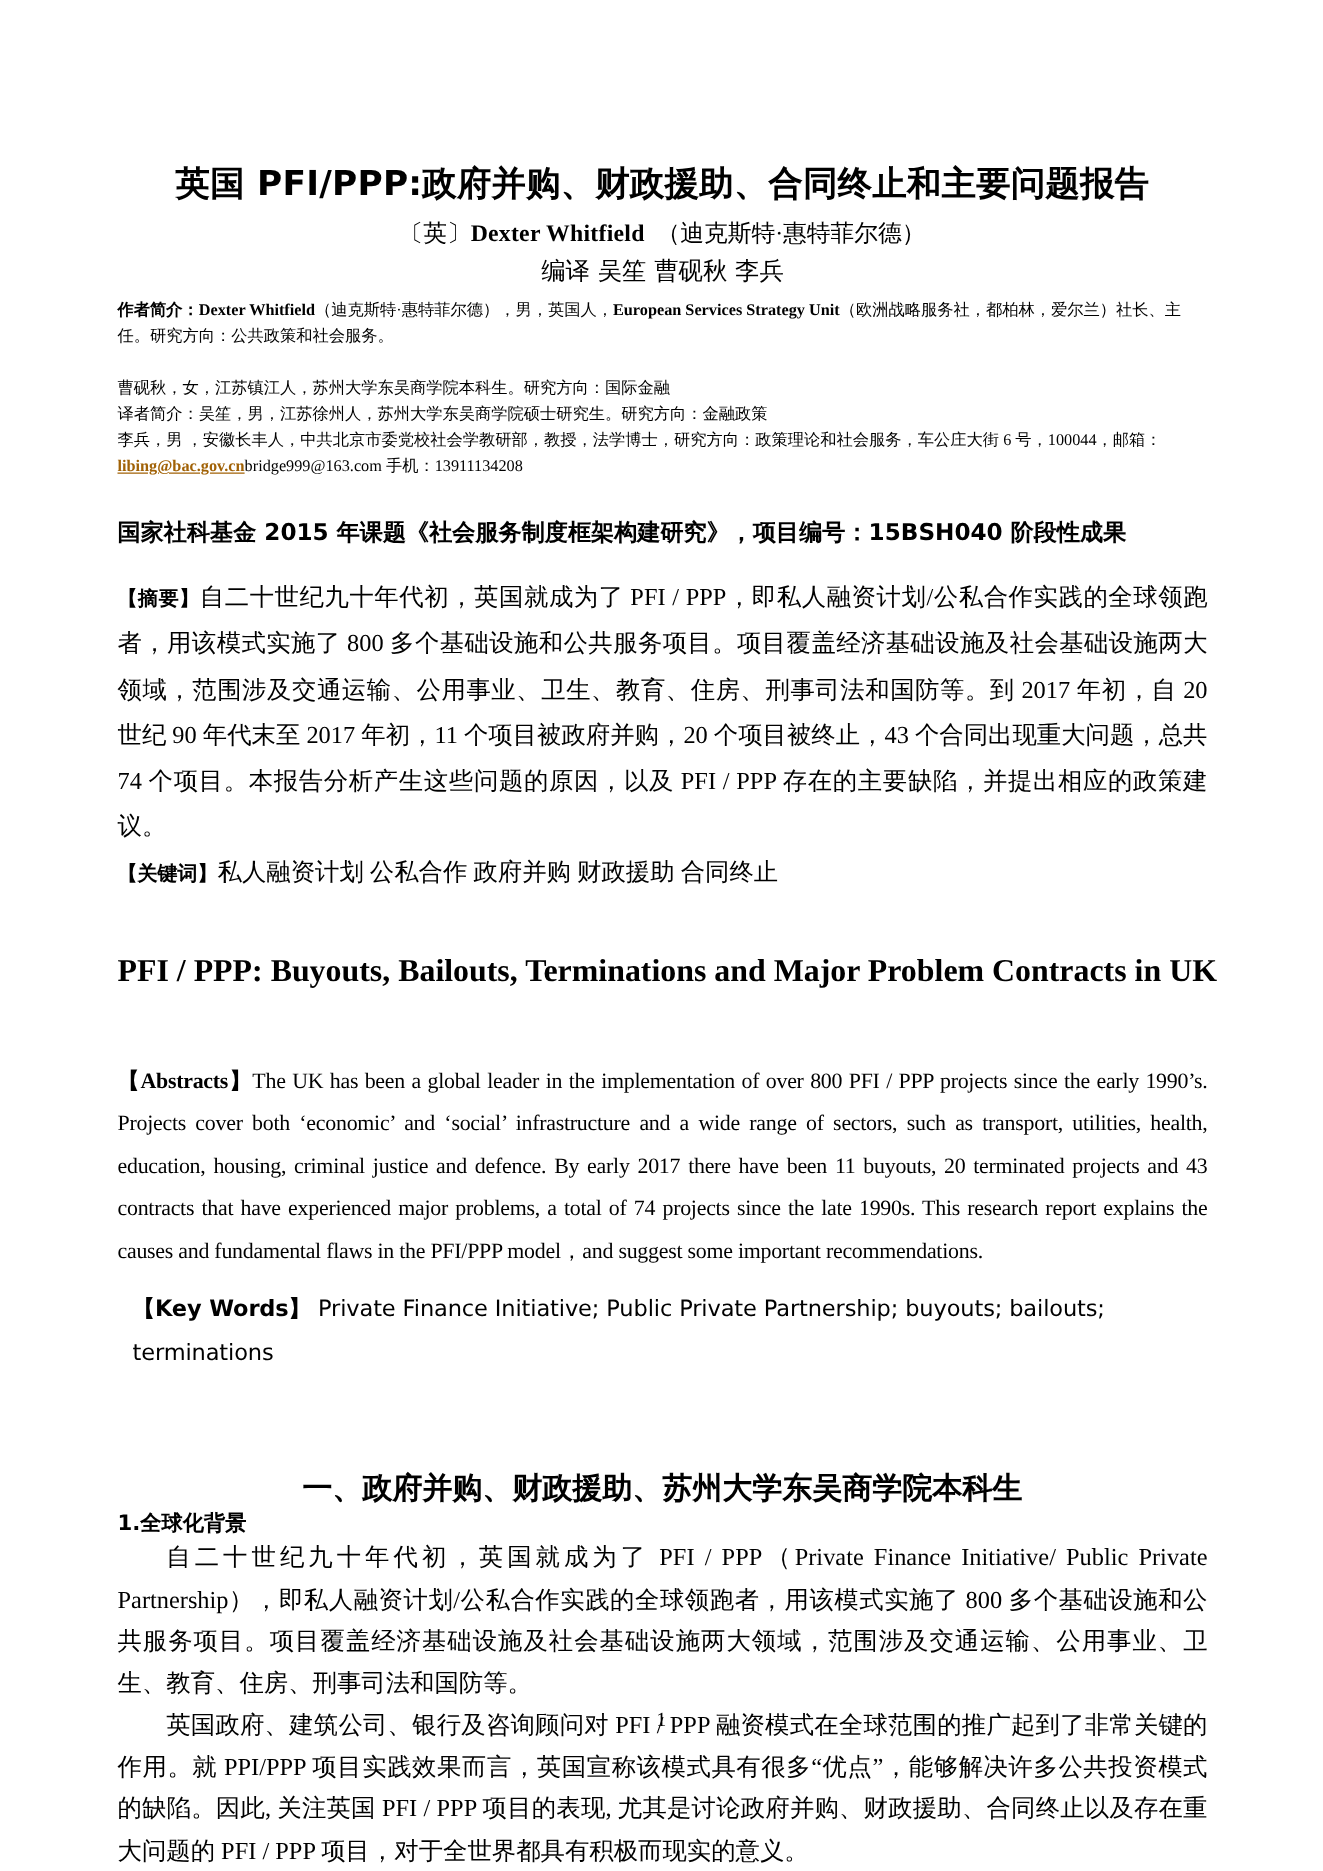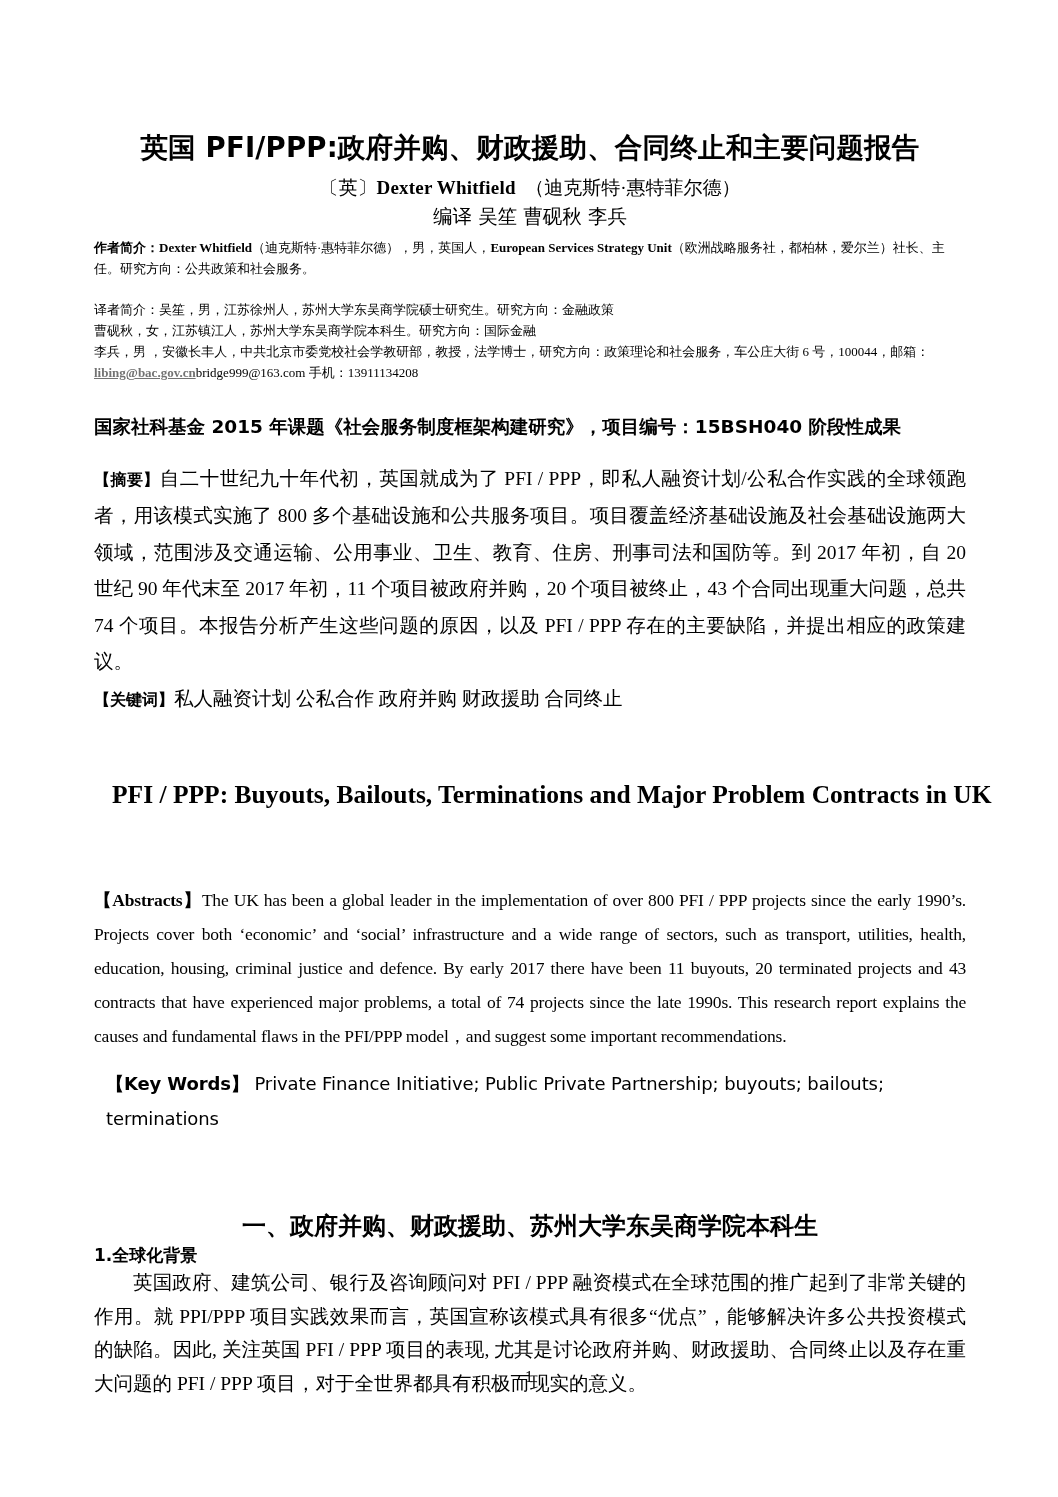--- a/index.html
+++ b/index.html
@@ -69,21 +69,21 @@
   }
   .bio-block b, .bold {
     font-weight: bold;
   }
   .gap-sm { height: 12px; }
   .gap-md { height: 20px; }
   .gap-lg { height: 30px; }
   .gap-xl { height: 42px; }
 
   a.email-link {
-    color: #737373;
+    color: #a16207;
     text-decoration: underline;
     font-weight: bold;
     font-family: "Liberation Serif", serif;
   }
 
   .fund-line {
     font-family: "DejaVu Sans", "Liberation Sans", sans-serif;
     font-weight: bold;
     font-size: 18.5px;
     line-height: 1.5;
@@ -112,21 +112,21 @@
     margin: 0;
   }
 
   
   .en-title {
     font-family: "Liberation Serif", "DejaVu Serif", serif;
     font-weight: bold;
     font-size: 25.5px;
     line-height: 1.3;
     text-align: center;
-    margin: 18px;
+    margin: 0;
     white-space: nowrap;
   }
 
   
   .en-abstract {
     font-family: Liberation Serif, serif;
     font-size: 17.5px;
     line-height: 1.95;
     text-align: justify;
     margin: 0;
@@ -195,22 +195,22 @@
     </p>
     <p class="byline-2">编译 吴笙 曹砚秋 李兵</p>
 
     <div class="bio-block">
       <span class="bold">作者简介：</span><span class="bold">Dexter Whitfield</span><span>（迪克斯特·惠特菲尔德），男，英国人，</span><span class="bold">European Services Strategy Unit</span><span>（欧洲战略服务社，都柏林，爱尔兰）社长、主任。研究方向：公共政策和社会服务。</span>
     </div>
 
     <div class="gap-md"></div>
 
     <div class="bio-block">
+      <div>曹砚秋，女，江苏镇江人，苏州大学东吴商学院本科生。研究方向：国际金融</div>
       <div><span>译者简介：</span><span>吴笙，男，江苏徐州人，苏州大学东吴商学院硕士研究生。研究方向：金融政策</span></div>
-      <div>曹砚秋，女，江苏镇江人，苏州大学东吴商学院本科生。研究方向：国际金融</div>
       <div><span>李兵，男 ，安徽长丰人，中共北京市委党校社会学教研部，教授，法学博士，研究方向：政策理论和社会服务，车公庄大街 6 号，100044，邮箱：</span><a class="email-link" href="#">libing@bac.gov.cn</a><span>bridge999@163.com</span>&nbsp;<span>手机：</span><span>13911134208</span></div>
     </div>
 
     <div class="gap-lg"></div>
 
     <p class="fund-line">国家社科基金 2015 年课题《社会服务制度框架构建研究》，项目编号：15BSH040 阶段性成果</p>
 
     <div class="gap-md"></div>
 
     <p class="cn-abstract"><span class="lead">【摘要】</span><span>自二十世纪九十年代初，英国就成为了 PFI / PPP，即私人融资计划/公私合作实践的全球领跑者，用该模式实施了 800 多个基础设施和公共服务项目。项目覆盖经济基础设施及社会基础设施两大领域，范围涉及交通运输、公用事业、卫生、教育、住房、刑事司法和国防等。到 2017 年初，自 20 世纪 90 年代末至 2017 年初，11 个项目被政府并购，20 个项目被终止，43 个合同出现重大问题，总共 74 个项目。本报告分析产生这些问题的原因，以及 PFI / PPP 存在的主要缺陷，并提出相应的政策建议。</span></p>
@@ -225,18 +225,19 @@
 
     <p class="en-abstract"><span class="lead">【Abstracts】</span><span>The UK has been a global leader in the implementation of over 800 PFI / PPP projects since the early 1990’s. Projects cover both ‘economic’ and ‘social’ infrastructure and a wide range of sectors, such as transport, utilities, health, education, housing, criminal justice and defence. By early 2017 there have been 11 buyouts, 20 terminated projects and 43 contracts that have experienced major problems, a total of 74 projects since the late 1990s. This research report explains the causes and fundamental flaws in the PFI/PPP model，and suggest some important recommendations.</span></p>
     <p class="en-keywords"><span class="lead">【Key Words】</span><span> Private Finance Initiative; Public Private Partnership; buyouts; bailouts; terminations</span></p>
 
     <div class="gap-xl"></div>
     <div class="gap-md"></div>
 
     <h3 class="section-title">一、政府并购、财政援助、苏州大学东吴商学院本科生</h3>
     <h4 class="subsection-title">1.全球化背景</h4>
 
+    <p class="body-para indent">自二十世纪九十年代初，英国就成为了 PFI / PPP（Private Finance Initiative/ Public Private Partnership），即私人融资计划/公私合作实践的全球领跑者，用该模式实施了 800 多个基础设施和公共服务项目。项目覆盖经济基础设施及社会基础设施两大领域，范围涉及交通运输、公用事业、卫生、教育、住房、刑事司法和国防等。</p>
     <p class="body-para indent">英国政府、建筑公司、银行及咨询顾问对 PFI / PPP 融资模式在全球范围的推广起到了非常关键的作用。就 PPI/PPP 项目实践效果而言，英国宣称该模式具有很多“优点”，能够解决许多公共投资模式的缺陷。因此, 关注英国 PFI / PPP 项目的表现, 尤其是讨论政府并购、财政援助、合同终止以及存在重大问题的 PFI / PPP 项目，对于全世界都具有积极而现实的意义。</p>
 
   </div>
 
   <div class="page-number">1</div>
 </div>
 
 </body></html>

